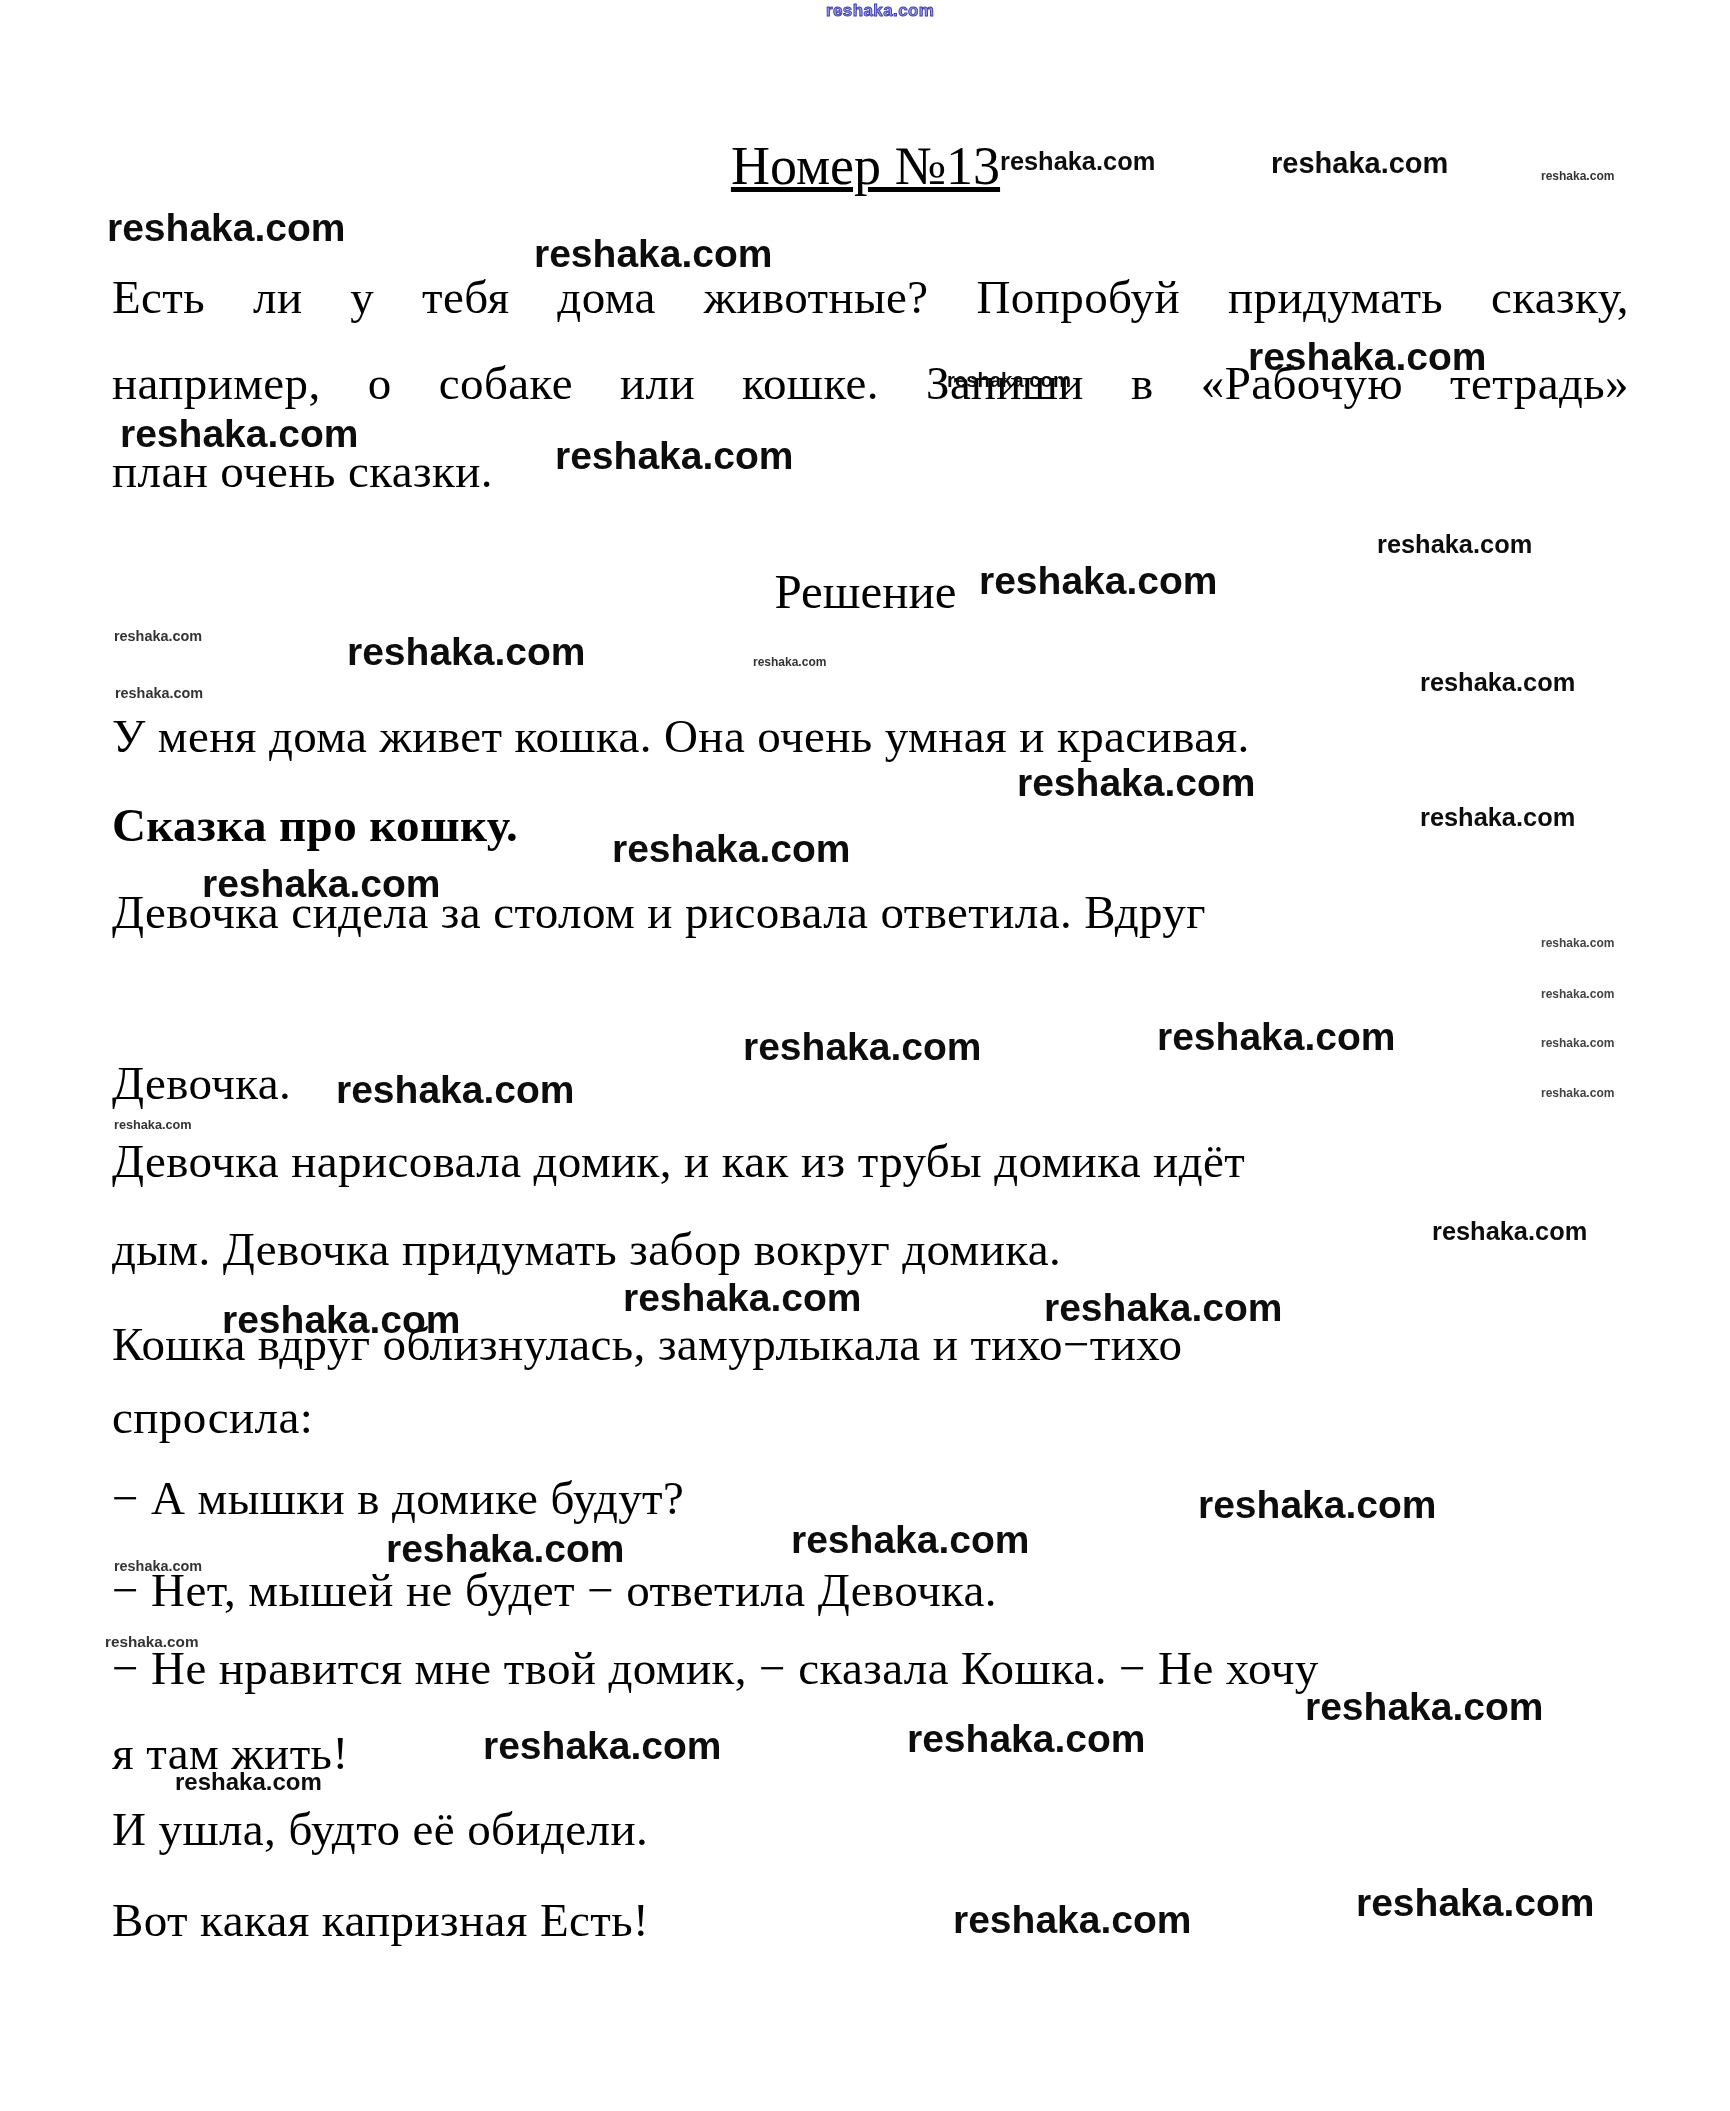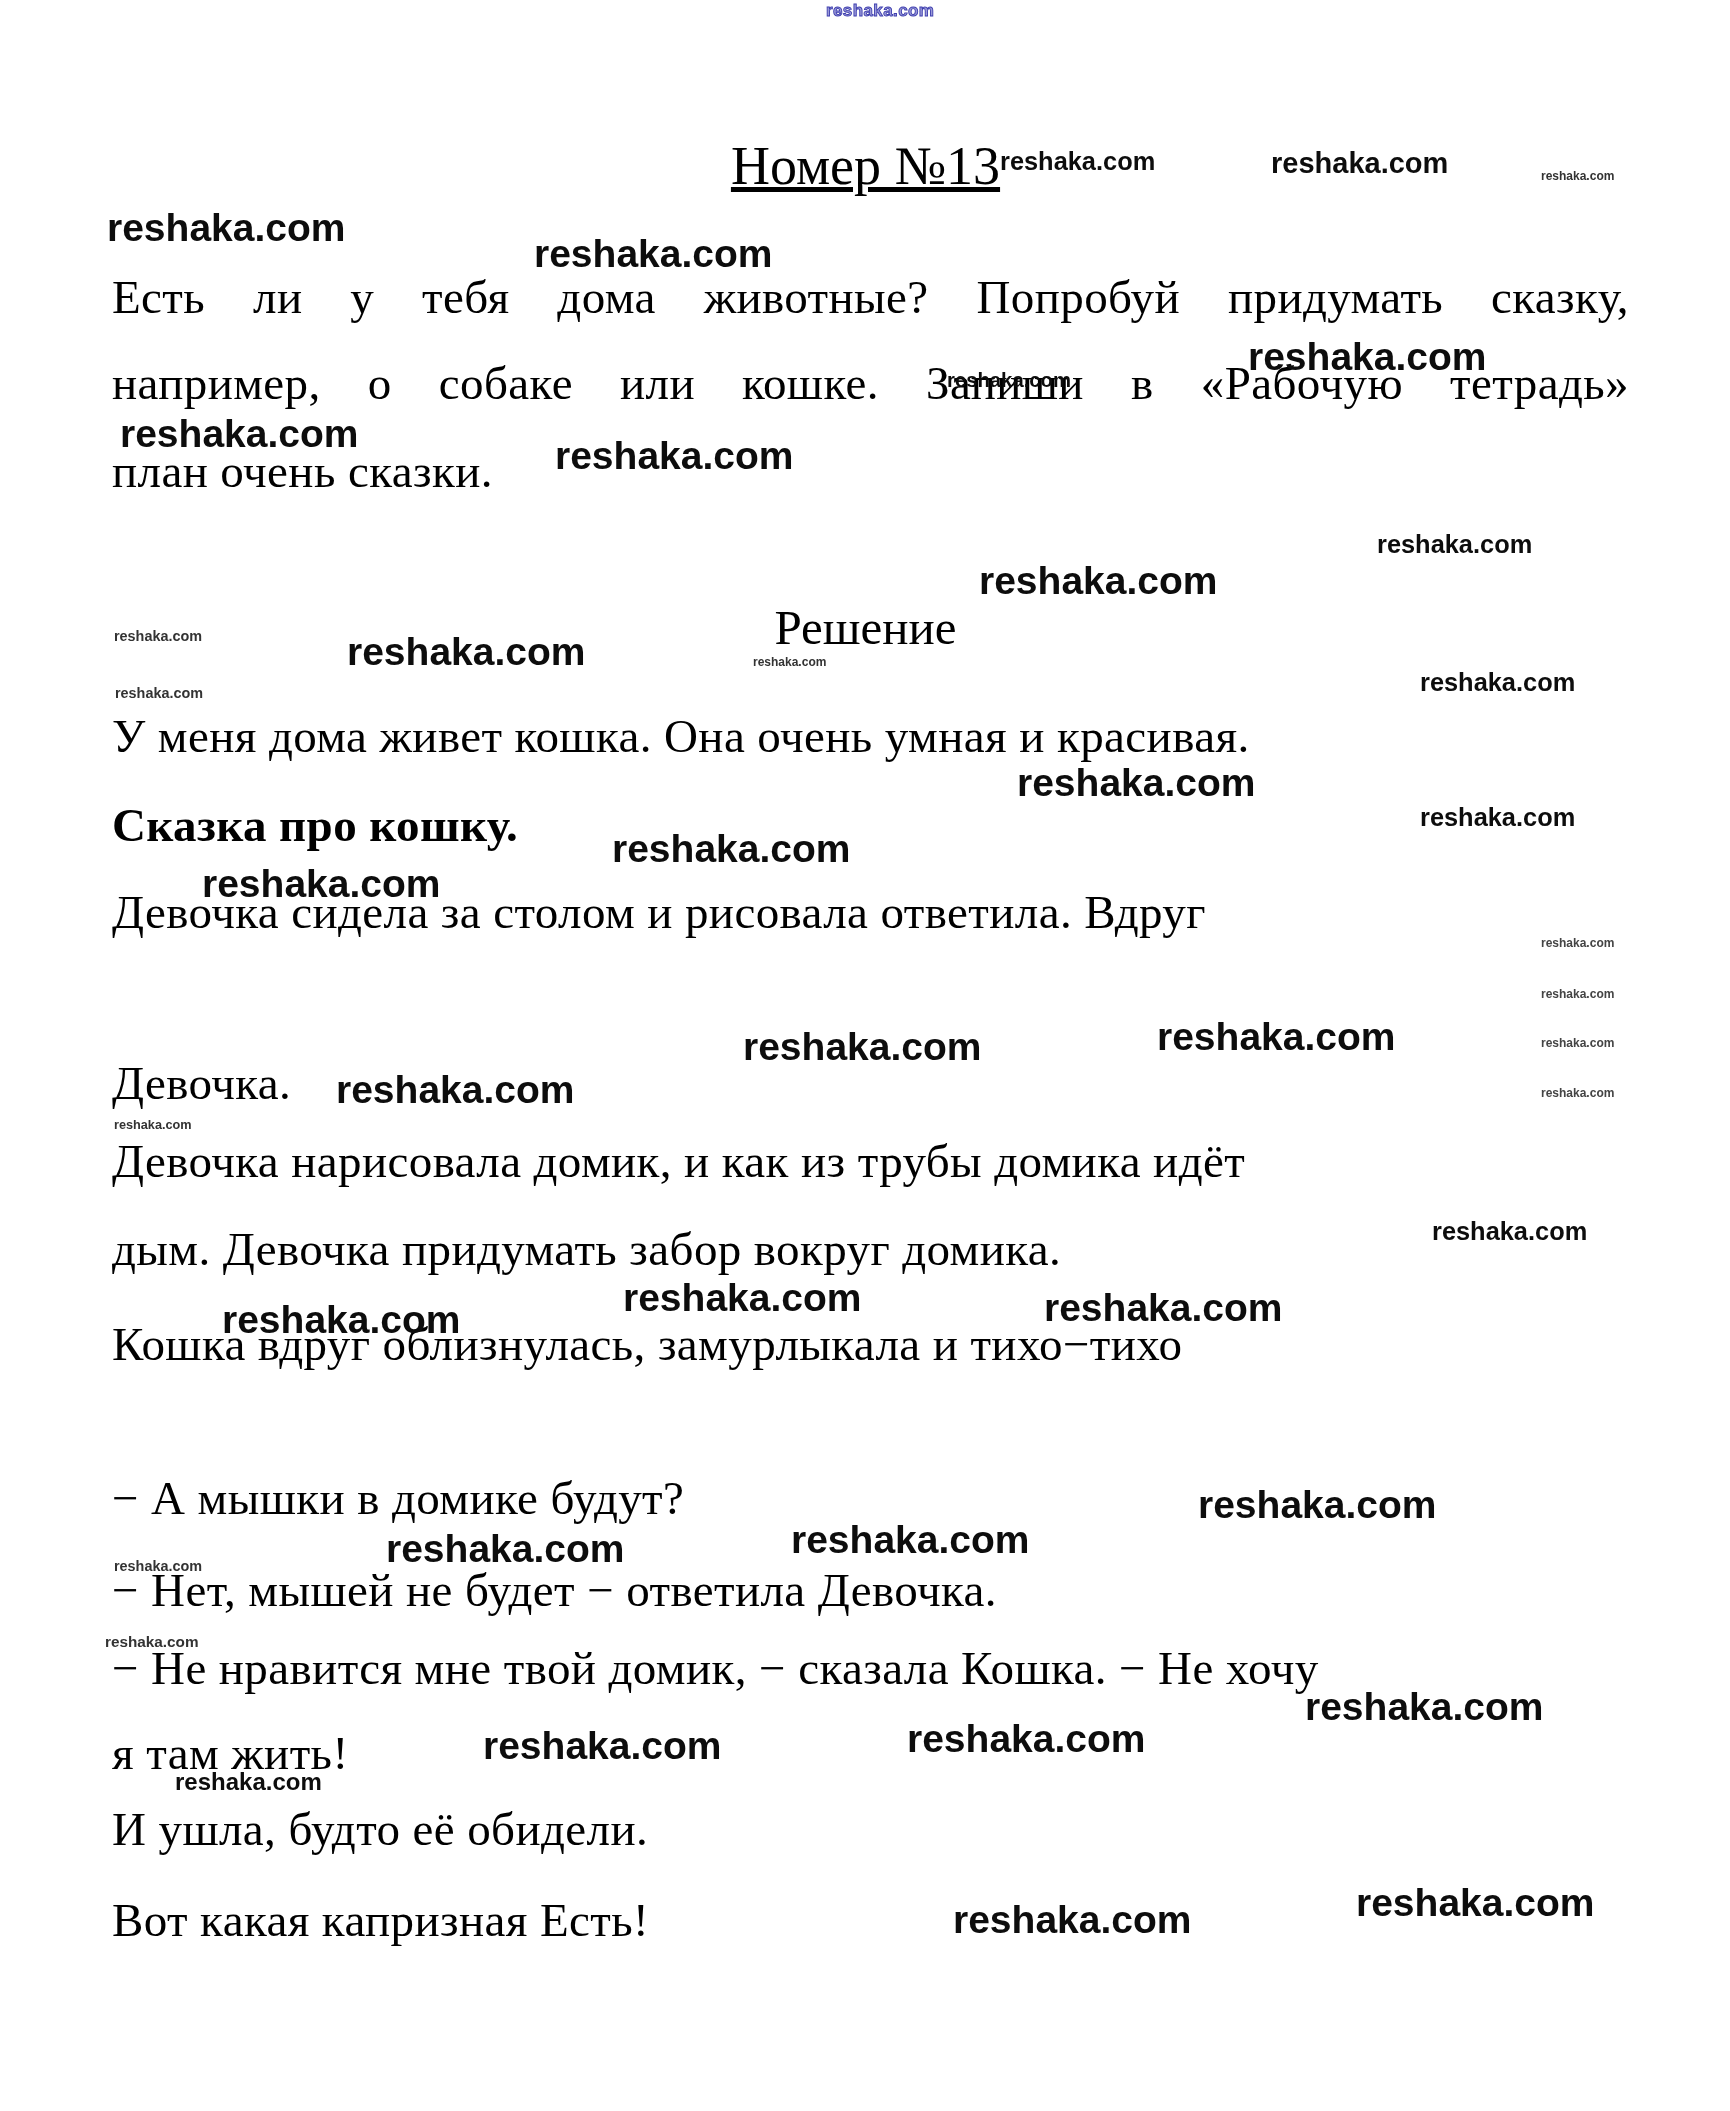--- a/index.html
+++ b/index.html
@@ -27,21 +27,21 @@
     text-align-last:justify;
   }
   .line.center{
     left:0;
     width:1731px;
     text-align:center;
     letter-spacing:0;
     white-space:nowrap;
   }
   .line.title{font-size:54px;text-decoration:underline;}
-  .line.heading{font-size:49px;margin-top:36px;}
+  .line.heading{font-size:49px;}
   .line.bold{font-weight:bold;}
   .wm{
     position:absolute;
     font-family:"Liberation Sans","DejaVu Sans",sans-serif;
     color:#0d0d0d;
     line-height:1;
     white-space:nowrap;
     font-weight:bold;
   }
   .wm.blue{
@@ -64,20 +64,21 @@
   <div class="line heading center" style="top:564px">Решение</div>
 
   <div class="line" style="top:709px">У меня дома живет кошка. Она очень умная и красивая.</div>
   <div class="line bold" style="top:798px">Сказка про кошку.</div>
 
   <div class="line" style="top:885px">Девочка сидела за столом и рисовала ответила. Вдруг</div>
   <div class="line" style="top:1056px">Девочка.</div>
   <div class="line" style="top:1134px">Девочка нарисовала домик, и как из трубы домика идёт</div>
   <div class="line" style="top:1222px">дым. Девочка придумать забор вокруг домика.</div>
   <div class="line" style="top:1317px">Кошка вдруг облизнулась, замурлыкала и тихо−тихо</div>
+  <div class="line" style="top:1390px">спросила:</div>
   <div class="line" style="top:1471px">− А мышки в домике будут?</div>
   <div class="line" style="top:1563px">− Нет, мышей не будет − ответила Девочка.</div>
   <div class="line" style="top:1641px">− Не нравится мне твой домик, − сказала Кошка. − Не хочу</div>
   <div class="line" style="top:1726px">я там жить!</div>
   <div class="line" style="top:1802px">И ушла, будто её обидели.</div>
   <div class="line" style="top:1893px">Вот какая капризная Есть!</div>
 
   <div>
       <span class="wm blue" style="left: 826px; top: 1.7px; font-size: 17px;">reshaka.com</span>
       <span class="wm" style="left: 1000px; top: 149px; font-size: 25.4px;">reshaka.com</span>

